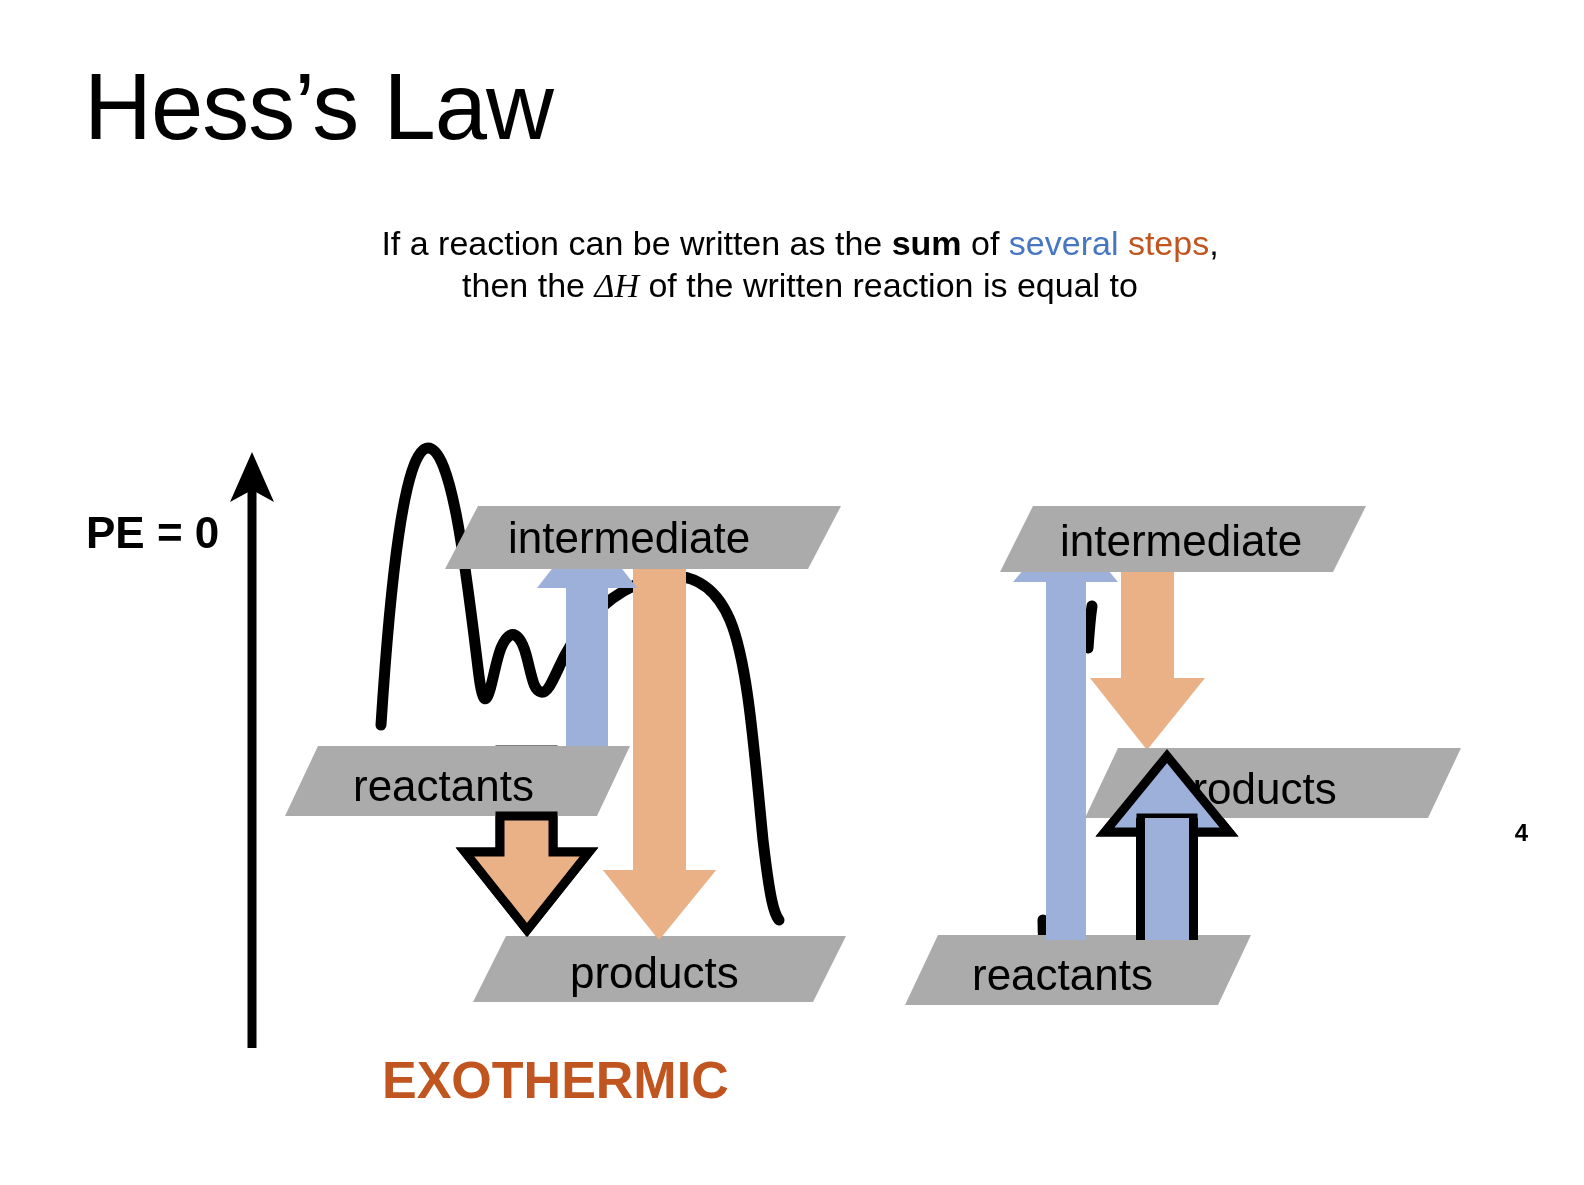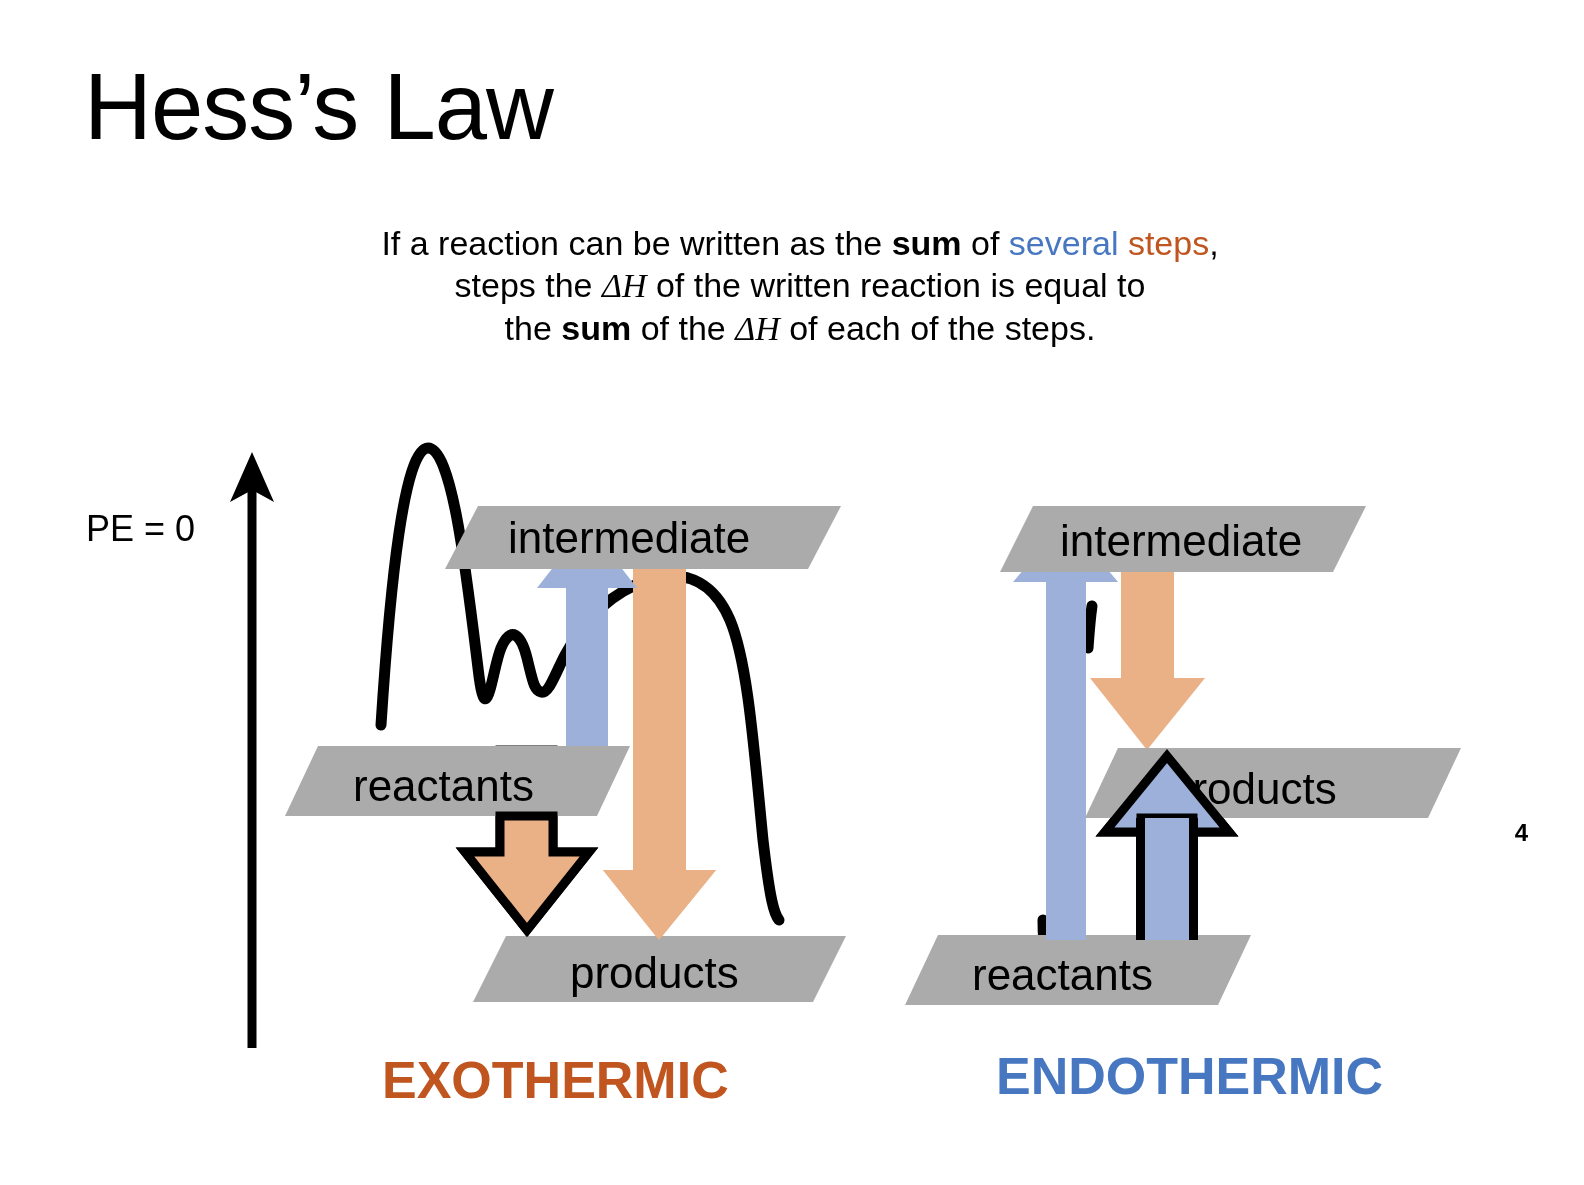--- a/index.html
+++ b/index.html
@@ -31,21 +31,21 @@
   #body-text .blue{color:#4777c0;}
   #body-text .orange{color:#c0551f;}
   #body-text .dh{font-family:"Liberation Serif",serif;font-style:italic;text-align:center;}
 
   
   #diagram{position:absolute;left:0;top:420px;width:1584px;height:700px;}
 
   
   #pe-label{
     position:absolute;left:86px;top:508px;
-    font-size:36px;white-space:nowrap;
+    font-size:44px;white-space:nowrap;font-weight:bold;
   }
 
   
   .caption{
     position:absolute;font-size:52px;font-weight:700;white-space:nowrap;
   }
   #caption-exo{left:382px;top:1050px;color:#c0551f;}
   #caption-endo{left:996px;top:1046px;color:#4777c0;}
 
   
@@ -59,22 +59,21 @@
 </style>
 </head>
 <body>
 
 <div id="slide">
 
   <div id="title">Hess’s Law</div>
 
   <div id="body-text">
     <div><span>If a reaction can be written as the </span><span class="b">sum</span><span> of </span><span class="blue">several</span><span> </span><span class="orange">steps</span><span>,</span></div>
-    <div><span>steps the </span><span class="dh">ΔH</span><span> of the written reaction is equal to</span></div>
-    <div><span>the </span><span class="b">sum</span><span> of the </span><span class="dh">ΔH</span><span> of each of the steps.</span></div>
+    <div><span>then the </span><span class="dh">ΔH</span><span> of the written reaction is equal to</span></div>
   </div>
 
   <div id="pe-label">PE = 0</div>
 
   <svg id="diagram" viewBox="0 0 1584 700">
 
     <g>
       <line x1="252" y1="55" x2="252" y2="628" stroke="#000" stroke-width="9"></line>
       <polygon points="252,32 274,82 252,70 230,82"></polygon>
     </g>
@@ -166,17 +165,16 @@
       <line x1="1140.5" y1="398" x2="1140.5" y2="520" stroke="#000" stroke-width="9"></line>
       <line x1="1193.5" y1="398" x2="1193.5" y2="520" stroke="#000" stroke-width="9"></line>
     </g>
     <g>
       <rect x="1046" y="398" width="40" height="122" fill="#9cb0d9"></rect>
     </g>
 
   </svg>
 
   <div class="caption" id="caption-exo">EXOTHERMIC</div>
-  <div class="caption" id="caption-endo">ENDOTHERMIC</div>
 
   <div id="page-number">4</div>
 
 </div>
 
 </body></html>

